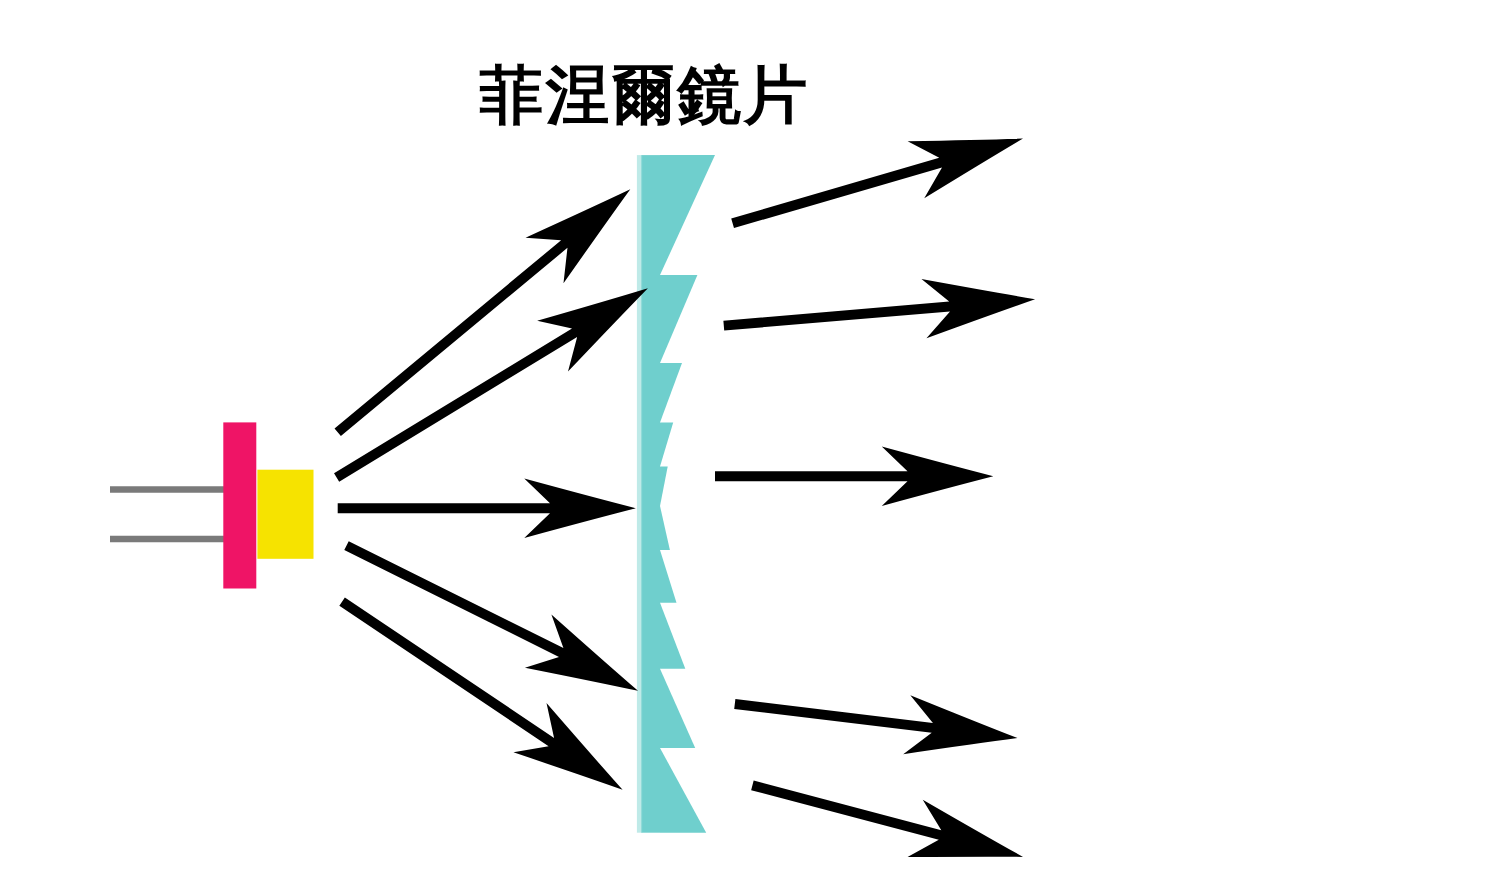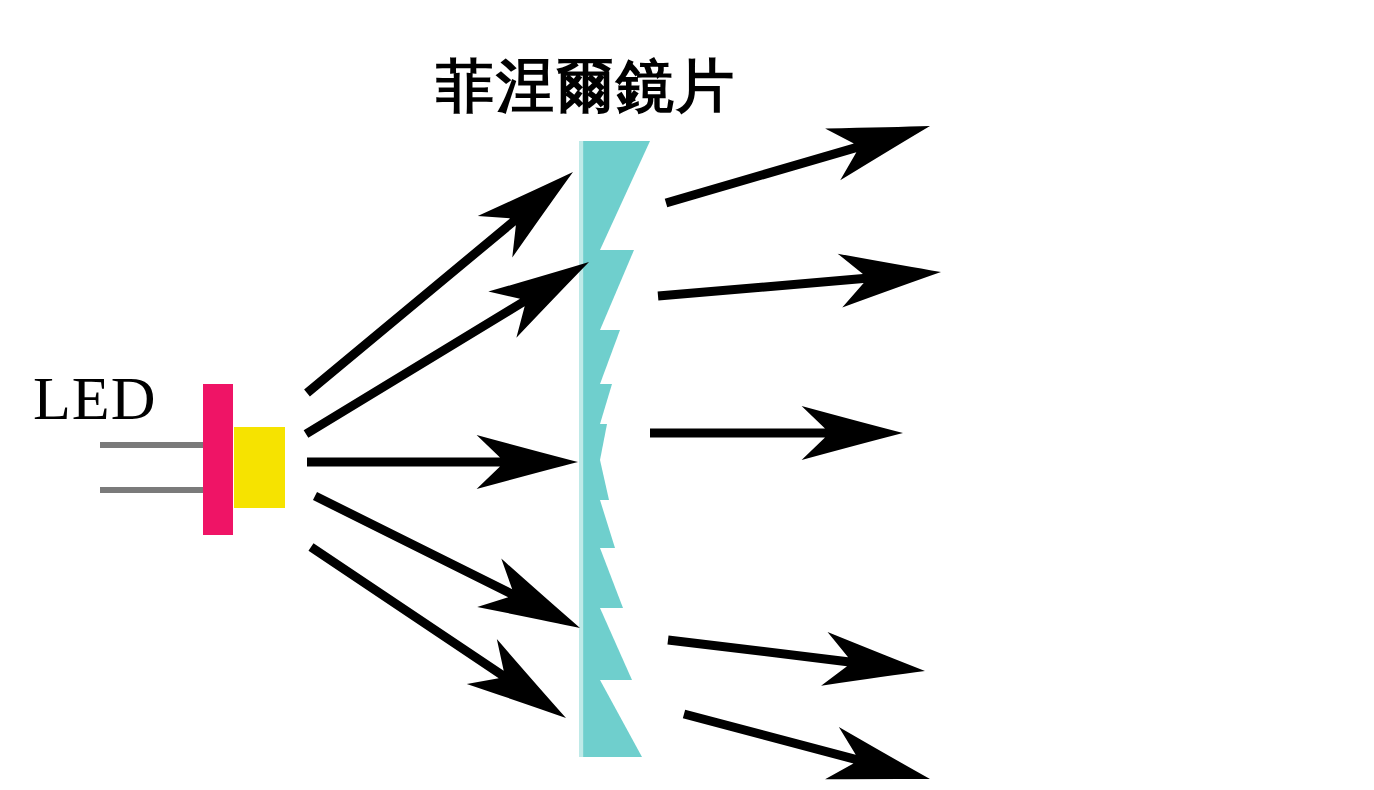--- a/index.html
+++ b/index.html
@@ -95,18 +95,17 @@
     <g id="outgoing-group">
         <path d="M 667.26,207.32 L 856.38,152.16 L 840.22,180.31 Q 898.13,144.86 930.00,126.00 Q 892.98,127.23 825.10,128.47 L 853.86,143.52 L 664.74,198.68 Z" fill="#000000"></path>
         <path d="M 658.38,300.48 L 863.66,283.08 L 842.24,307.47 Q 906.02,284.18 941.00,272.00 Q 904.47,265.88 837.68,253.67 L 862.90,274.11 L 657.62,291.52 Z" fill="#000000"></path>
         <path d="M 650.00,437.50 L 825.00,437.50 L 801.60,460.00 Q 867.12,442.18 903.00,433.00 Q 867.12,423.82 801.60,406.00 L 825.00,428.50 L 650.00,428.50 Z" fill="#000000"></path>
         <path d="M 667.46,644.47 L 847.02,666.13 L 821.10,685.66 Q 888.28,675.82 925.00,671.00 Q 890.48,657.59 827.56,632.05 L 848.10,657.19 L 668.54,635.53 Z" fill="#000000"></path>
         <path d="M 682.85,718.35 L 853.44,763.42 L 825.07,779.20 Q 892.97,778.71 930.00,779.00 Q 897.66,760.96 838.86,726.99 L 855.74,754.72 L 685.15,709.65 Z" fill="#000000"></path>
       </g>
 
   </svg>
 
-  <div class="label" id="label-led">LED</div>
 
   <div class="label" id="label-lens-title">菲涅爾鏡片</div>
 
 
 </div>
 
 </body></html>

